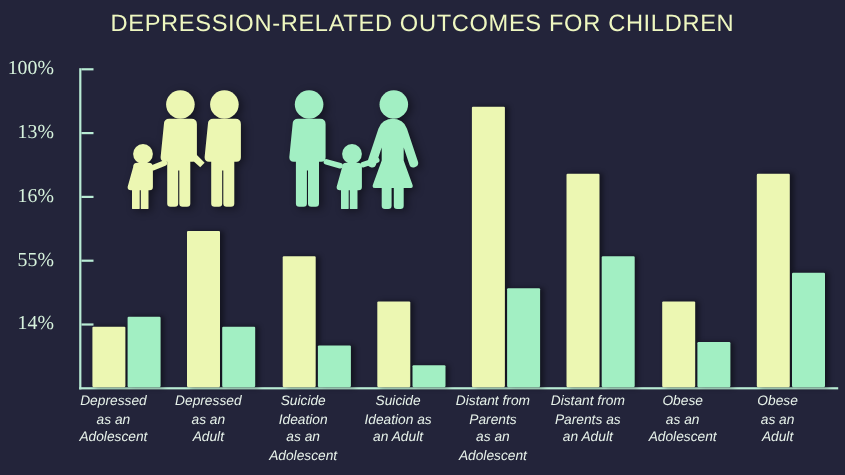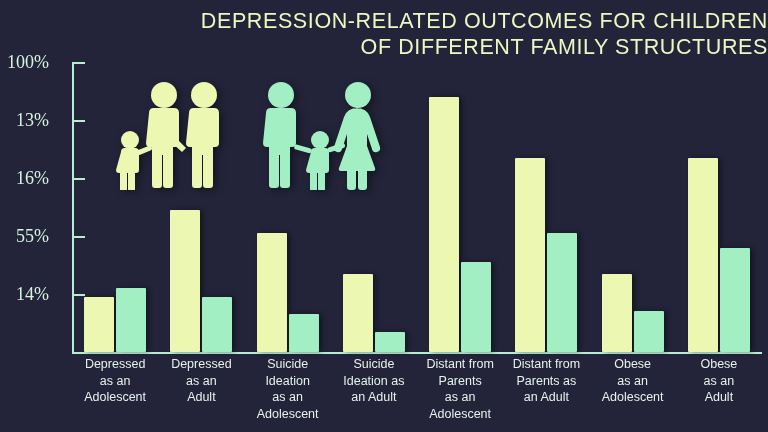--- a/index.html
+++ b/index.html
@@ -8,21 +8,21 @@
     background:#23243a;
     font-family:"Liberation Sans", sans-serif;
     position:relative;
   }
   #chart-root { position:absolute; inset:0; }
 
   
   .chart-title {
     position:absolute;
     top:8px; left:0; right:0;
-    text-align:right;
+    text-align:center;
     color:#eef7c0;
     font-family:"Liberation Sans", sans-serif;
     font-size:21.5px;
     font-weight:400;
     letter-spacing:0.6px;
     line-height:26px;
   }
   .chart-title .tline { display:block; }
 
   
@@ -74,24 +74,25 @@
     bottom:0;
     border-radius:1px;
     box-shadow:3px 0 5px rgba(0,0,0,0.42);
   }
   .bar.series-a { background:#ecf7b2; }
   .bar.series-b { background:#a2efc3; }
 
   
   .xlabels {
     position:absolute;
-    left:72px;
+    left:60px;
     top:356px;
     width:690px;
     height:76px;
+    font-style:italic;
   }
   .xlabel {
     position:absolute;
     top:0;
     text-align:center;
     color:#e7f2ea;
     font-family:"Liberation Sans", sans-serif;
     font-size:12.5px;
     line-height:16.5px;
     white-space:pre-line;
@@ -108,21 +109,20 @@
   .legend-group { position:absolute; top:0; }
   .legend-group svg { display:block; filter:drop-shadow(3px 2px 4px rgba(0,0,0,0.45)); }
 </style>
 </head>
 <body>
 
 <div id="chart-root">
 
   <div class="chart-title">
     <span class="tline">DEPRESSION-RELATED OUTCOMES FOR CHILDREN</span>
-    <span class="tline">OF DIFFERENT FAMILY STRUCTURES</span>
   </div>
 
   <div class="plot-area">
     <div class="axis-line-v"></div>
     <div class="axis-line-h"></div>
     <div id="yticks">
         <div class="ytick-wrap" style="top: 232px;">
           <div class="tick"></div>
           <div class="ytick-label">14%</div>
         </div>

